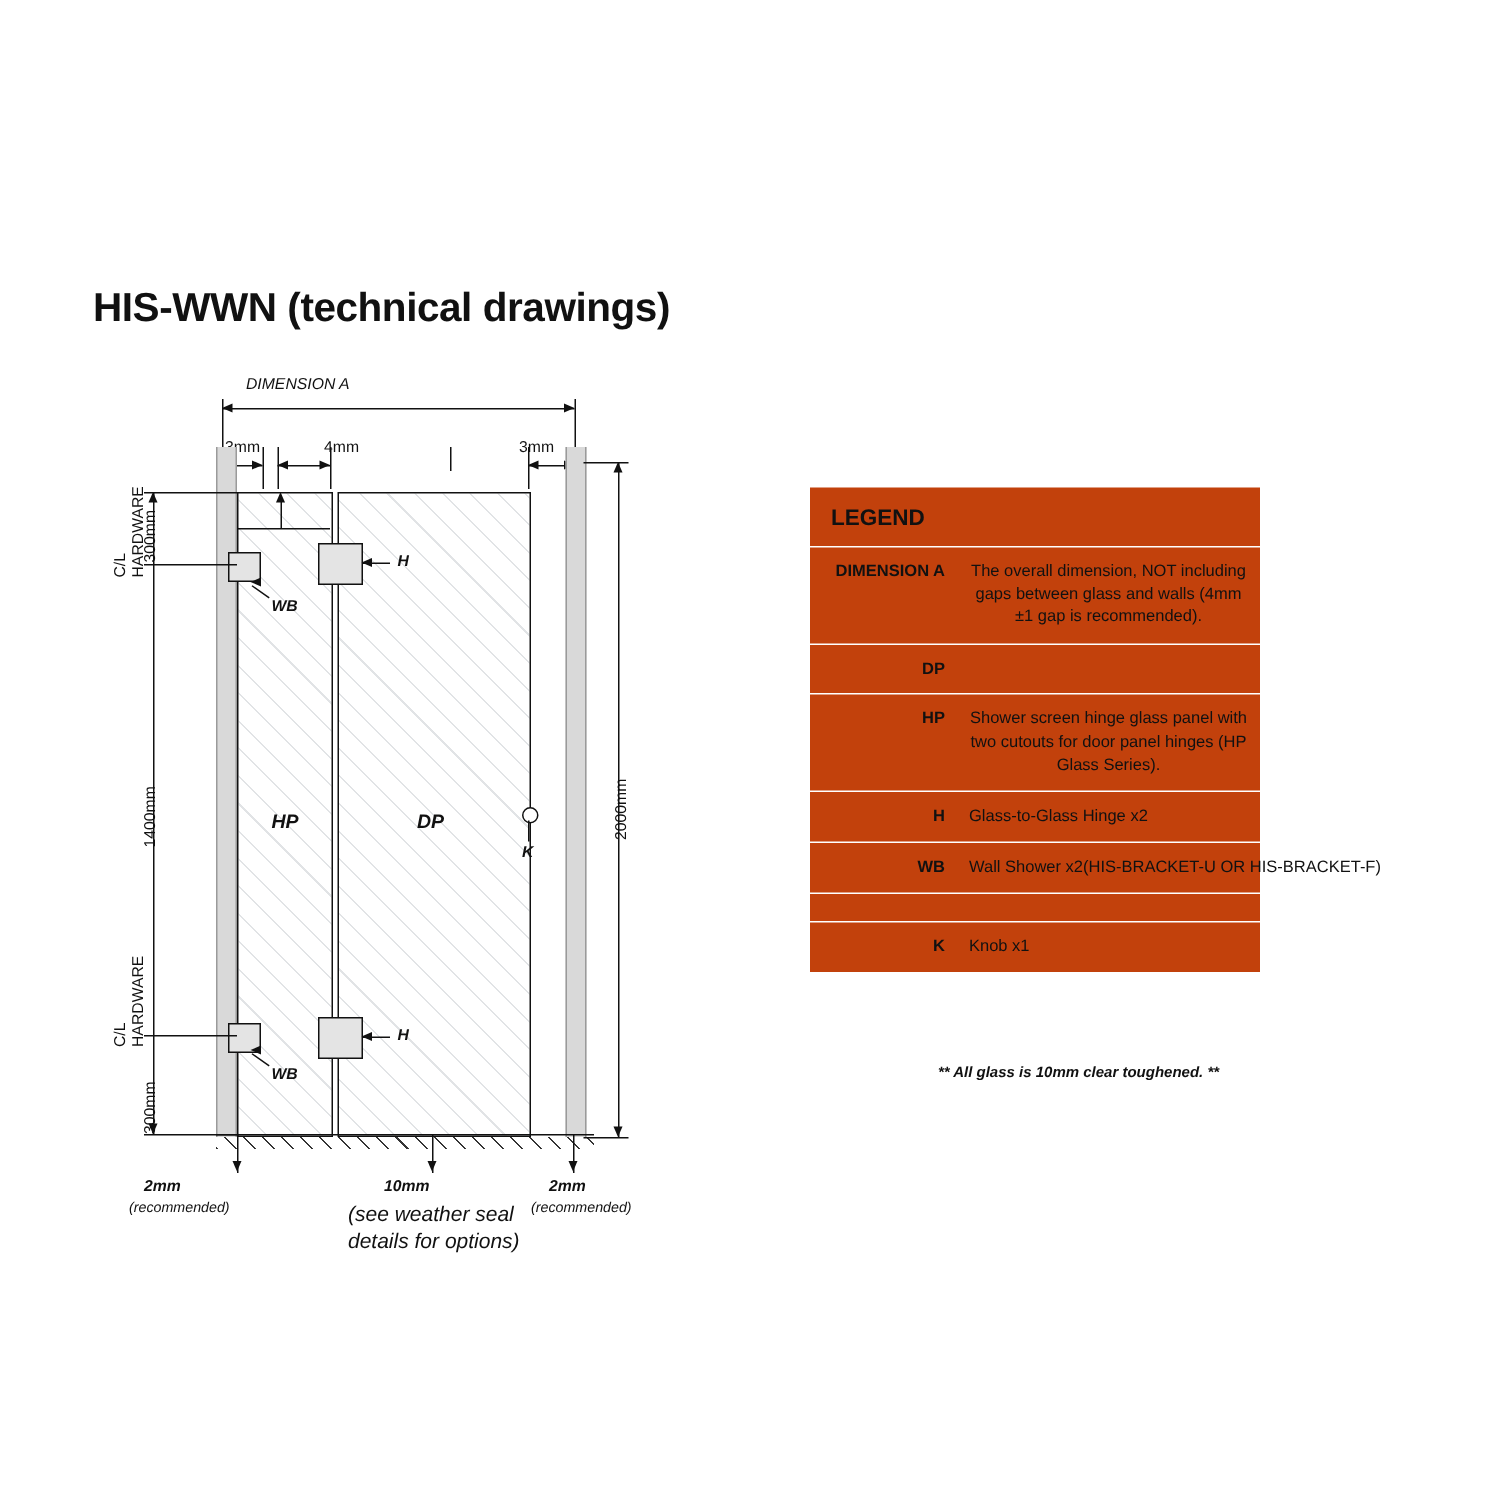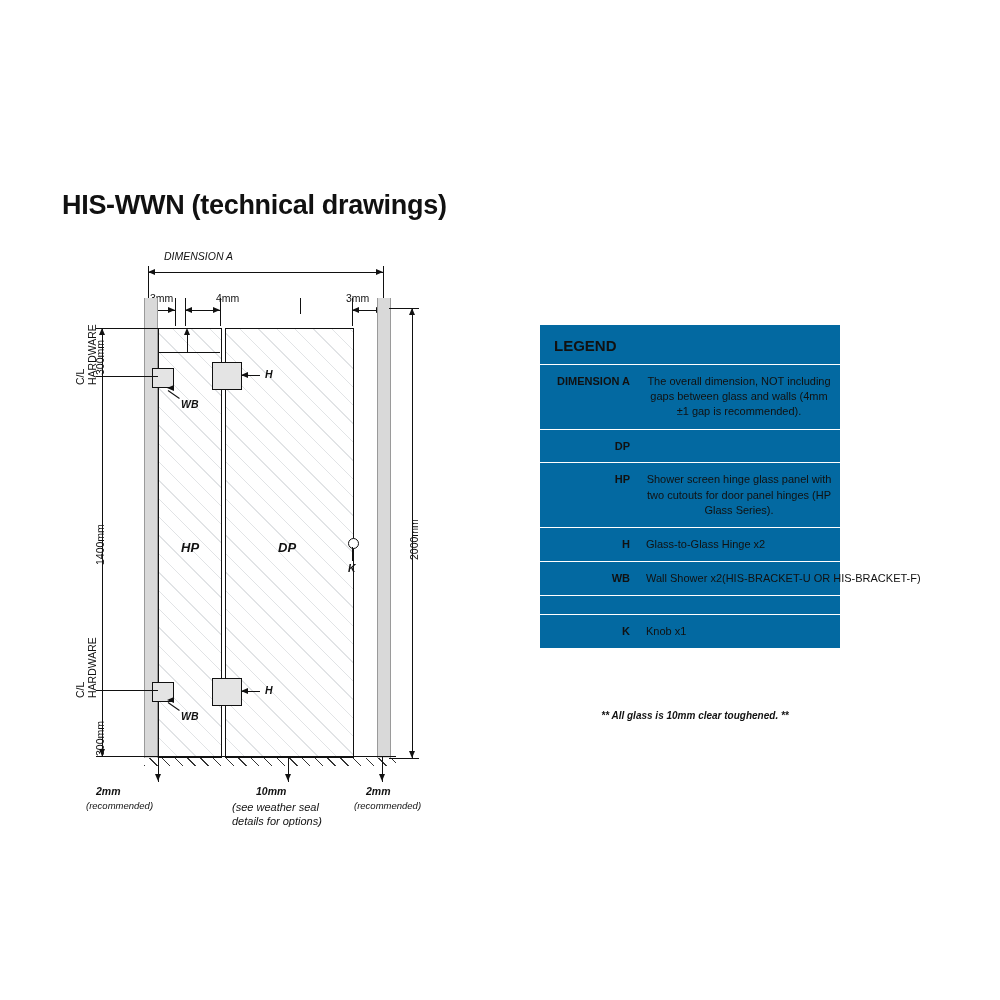--- a/index.html
+++ b/index.html
@@ -110,21 +110,21 @@
         #111 0px, #111 1px,
         rgba(255,255,255,0) 1px,
         rgba(255,255,255,0) 9px);
   }
   
   #legend {
     position: absolute;
     left: 540px;
     top: 325px;
     width: 300px;
-    background: #0369a1;
+    background: #c2410c;
     font-size: 11px;
   }
   #legend .legend-title {
     font-size: 15px;
     font-weight: bold;
     padding: 12px 14px 10px 14px;
     border-bottom: 1px solid #ffffff;
   }
   .lrow {
     display: flex;
@@ -143,21 +143,21 @@
   }
   .lval {
     padding: 9px 8px 9px 8px;
     line-height: 1.38;
     box-sizing: border-box;
     text-align: center;
   }
   .lval.wide { white-space: nowrap; }
   #legend-note {
     position: absolute;
-    left: 540px;
+    left: 564px;
     top: 710px;
     width: 310px;
     text-align: center;
     font-size: 10px;
     font-style: italic;
     font-weight: bold;
     color: #111;
   }
 </style>
 </head>
@@ -260,21 +260,21 @@
   <div class="line-v" style="left:228px; top:516px; height:26px;"></div>
   <div class="line-v" style="left:322px; top:516px; height:26px;"></div>
   <div class="arrow arr-d" style="left:94.5px; top:534px;"></div>
   <div class="arrow arr-d" style="left:224.5px; top:534px;"></div>
   <div class="arrow arr-d" style="left:318.5px; top:534px;"></div>
 
   <div class="lbl bold ital" style="left:36px; top:545px;">2mm</div>
   <div class="lbl ital" style="left:26px; top:560px; font-size:9.5px;">(recommended)</div>
 
   <div class="lbl bold ital" style="left:196px; top:545px;">10mm</div>
-  <div class="lbl ital" style="left:172px; top:560px; font-size:11px; line-height:1.3;">(see weather seal<br>details for options)</div>
+  <div class="lbl ital" style="left:172px; top:560px; font-size:14px; line-height:1.3;">(see weather seal<br>details for options)</div>
 
   <div class="lbl bold ital" style="left:306px; top:545px;">2mm</div>
   <div class="lbl ital" style="left:294px; top:560px; font-size:9.5px;">(recommended)</div>
 </div>
 
 <div id="legend">
   <div class="legend-title">LEGEND</div>
 
   <div class="lrow">
     <div class="lkey">DIMENSION A</div>

